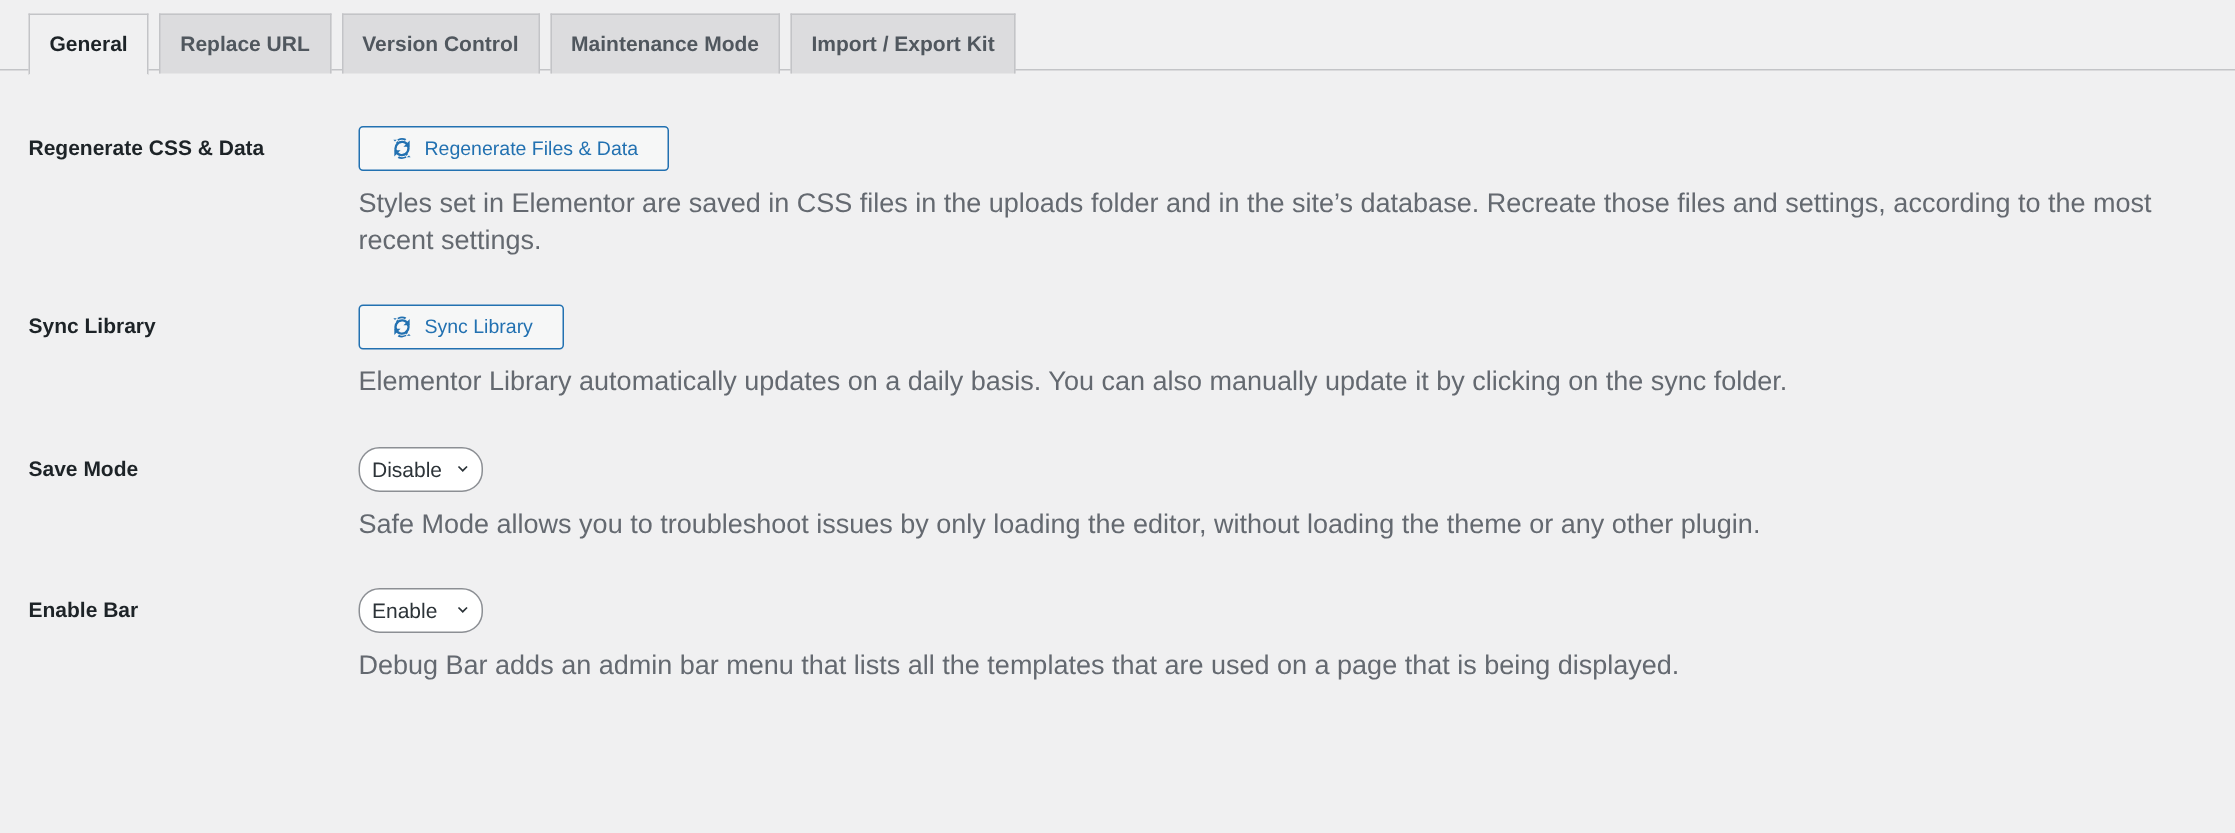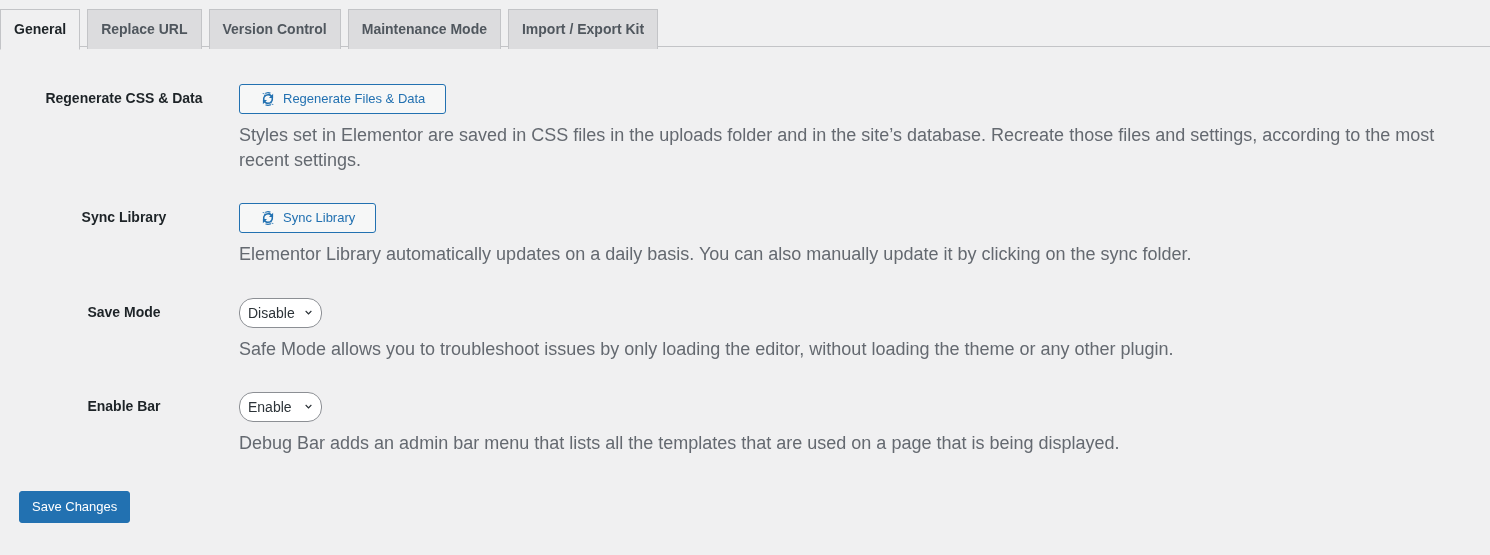--- a/index.html
+++ b/index.html
@@ -14,20 +14,21 @@
     font-family: "Liberation Sans", sans-serif;
     font-size: 13px;
     color: #3c434a;
     overflow: hidden;
   }
 
   
   .nav-tab-wrapper {
     position: relative;
     height: 47px;
+    padding-left: 19px;
     border-bottom: 1px solid #c3c4c7;
     background: #f0f0f1;
     white-space: nowrap;
     font-size: 0;
   }
   .nav-tab {
     display: inline-block;
     position: relative;
     top: 9px;
     margin-left: 0.5em;
@@ -59,21 +60,21 @@
   }
   table.form-table {
     border-collapse: collapse;
     width: 100%;
     margin-top: 22px;
     table-layout: fixed;
   }
   table.form-table th {
     width: 220px;
     vertical-align: top;
-    text-align: center;
+    text-align: left;
     padding: 20px 10px 20px 0;
     font-weight: 600;
     font-size: 14px;
     line-height: 1.3;
     color: #1d2327;
   }
   table.form-table td {
     vertical-align: top;
     padding: 15px 10px 15px 0;
     line-height: 1.3;
@@ -247,16 +248,13 @@
               </svg>
             </span>
           </span>
           <span class="description">Debug Bar adds an admin bar menu that lists all the templates that are used on a page that is being displayed.</span>
         </td>
       </tr>
 
     </tbody>
   </table>
 
-  <p class="submit">
-    <button type="submit" class="button-primary">Save Changes</button>
-  </p>
 </div>
 
 </body></html>

